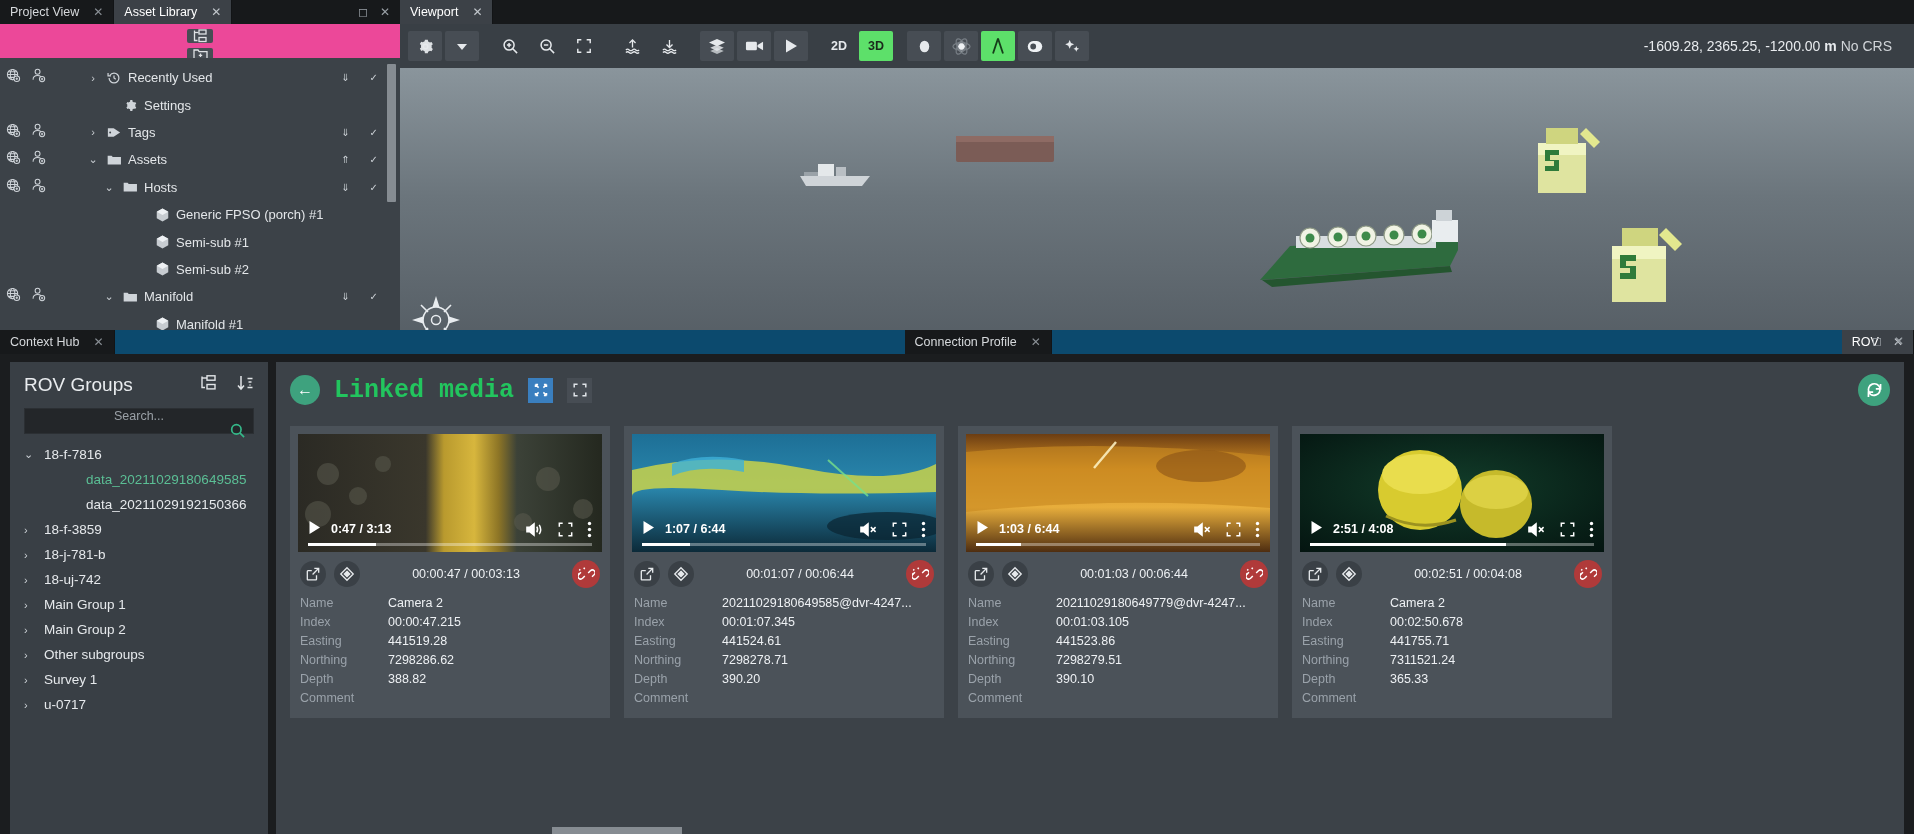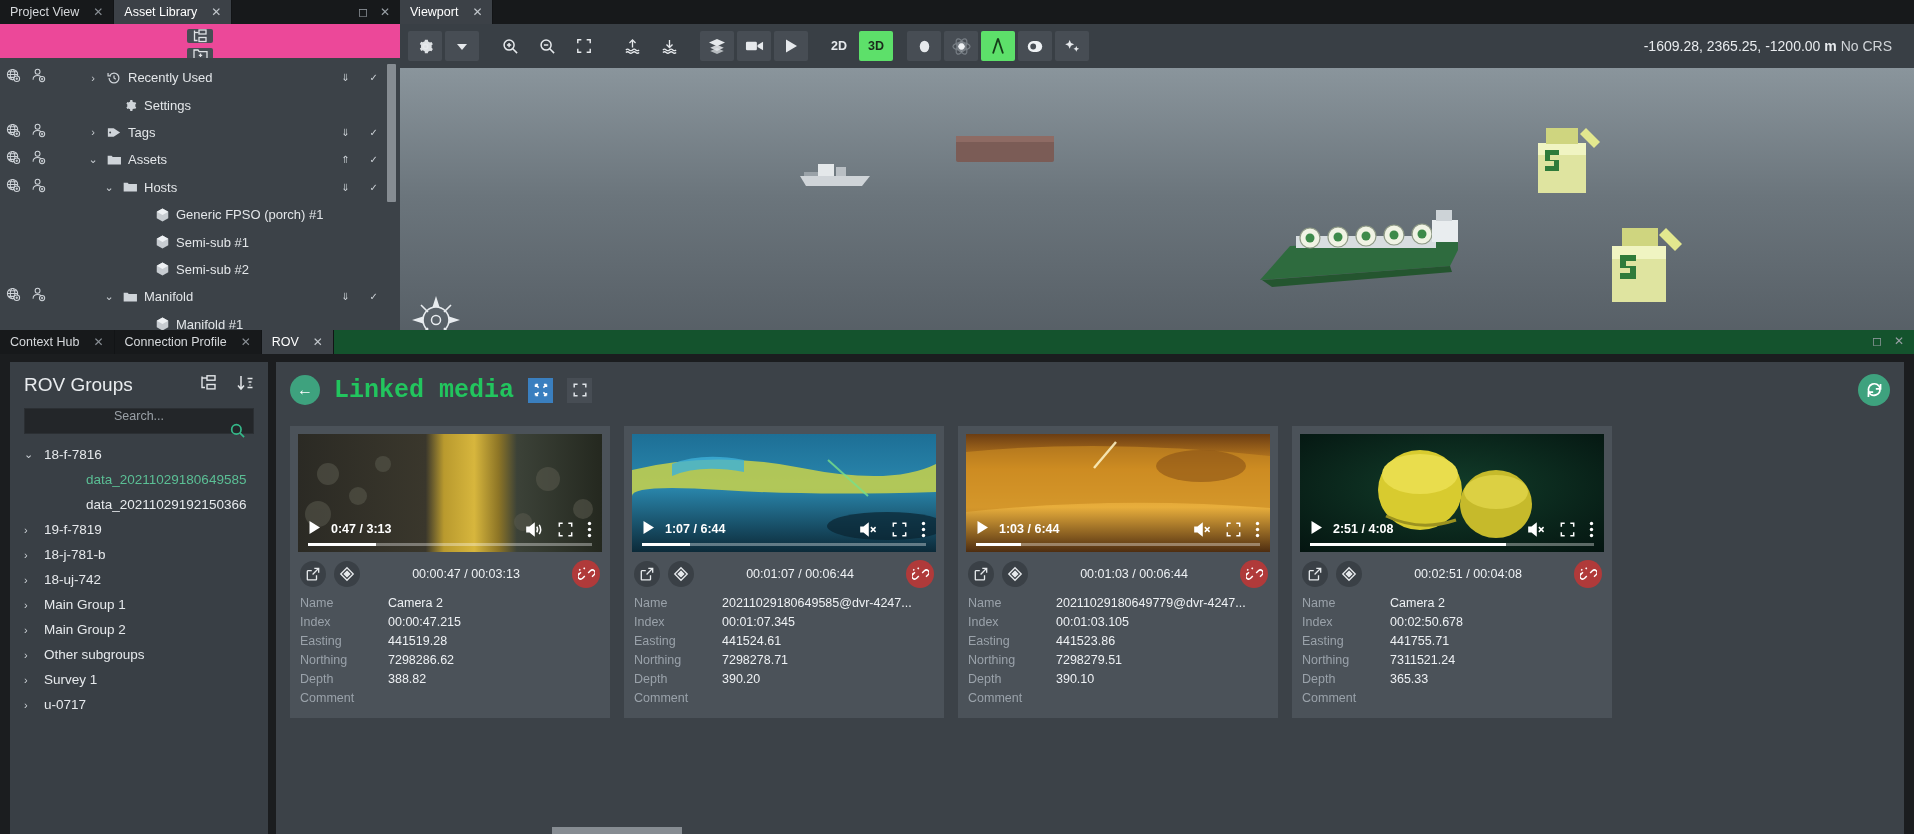--- a/index.html
+++ b/index.html
@@ -63,21 +63,21 @@
   .vbtn.flat { background: transparent; }
   .vbtn.green { background: #5de06a; color: #1b2a1c; }
   .coord { margin-left: auto; font-size: 14px; color: #e8ebee; padding-right: 14px; white-space: nowrap; }
   .coord b { font-weight: bold; }
   .coord .nocrs { color: #d0d4d8; }
 
   .scene { position: relative; height: 286px; background: linear-gradient(#7e8a91 0%, #6e7980 30%, #5d666d 70%, #565e65 100%); overflow: hidden; }
 
   
   .bot { position: absolute; left: 0; top: 330px; right: 0; bottom: 0; background: #1b1d1f; }
-  .bot-tabs { display: flex; align-items: stretch; height: 24px; background: #14532d; position: relative; }
+  .bot-tabs { display: flex; align-items: stretch; height: 24px; background: #0c4a6e; position: relative; justify-content: space-between; }
   .bot-body { display: flex; height: 480px; }
 
   .rov-panel { width: 258px; background: #393f45; margin: 8px 0 0 10px; flex-shrink: 0; }
   .rov-head { display: flex; align-items: center; padding: 12px 14px 6px 14px; }
   .rov-title { font-size: 19px; color: #e9ecef; font-weight: normal; }
   .rov-head-icons { margin-left: auto; display: flex; gap: 20px; color: #e2e5e8; }
   .rov-search {
     margin: 6px 14px 8px 14px; height: 26px; background: #232629; border: 1px solid #2b2f33;
     display: flex; align-items: center; padding: 0 8px; color: #9aa0a6; font-size: 12.5px; flex-direction: column;
   }
@@ -664,21 +664,21 @@
             <div class="rov-row child sel">
               <span class="rcaret"></span>
               <span>data_20211029180649585</span>
             </div>
             <div class="rov-row child">
               <span class="rcaret"></span>
               <span>data_20211029192150366</span>
             </div>
             <div class="rov-row">
               <span class="rcaret">›</span>
-              <span>19-f-7819</span>
+              <span>18-f-3859</span>
             </div>
             <div class="rov-row">
               <span class="rcaret">›</span>
               <span>18-j-781-b</span>
             </div>
             <div class="rov-row">
               <span class="rcaret">›</span>
               <span>18-uj-742</span>
             </div>
             <div class="rov-row">

